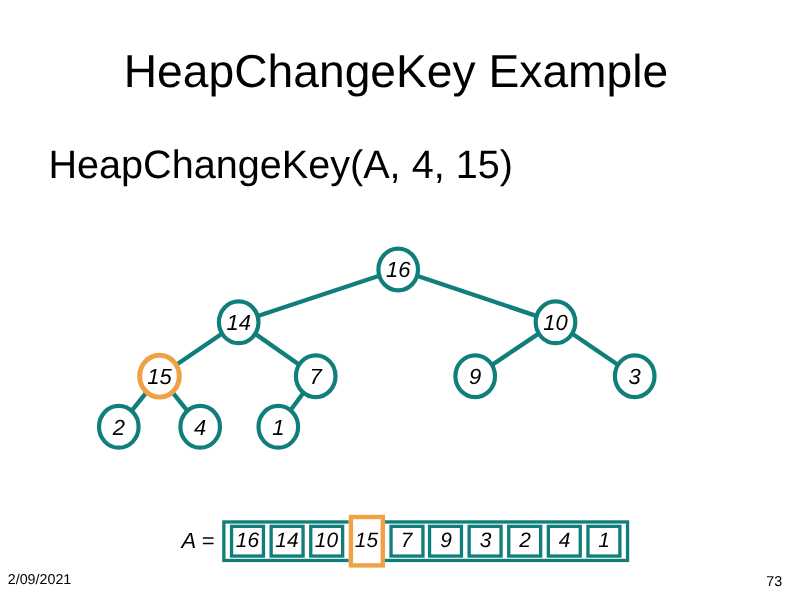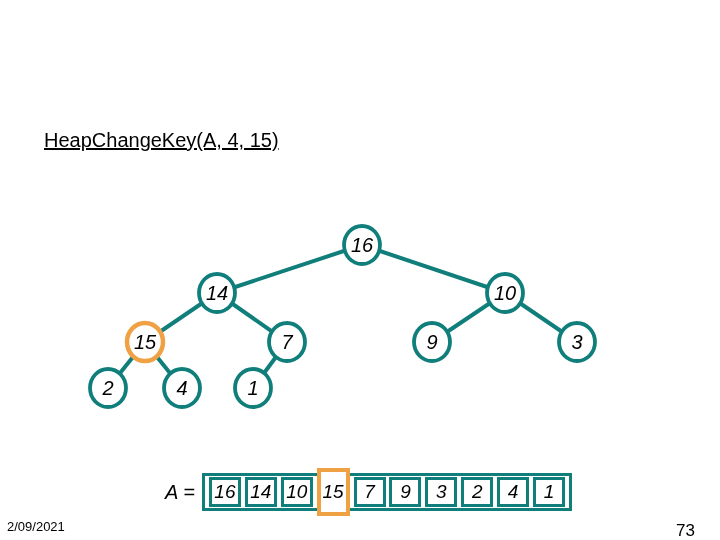--- a/index.html
+++ b/index.html
@@ -5,45 +5,46 @@
   html,body{margin:0;padding:0;background:#fff;}
   .slide{
     position:relative;width:720px;height:540px;background:#ffffff;
     font-family:"Liberation Sans", sans-serif;color:#000;overflow:hidden;
   }
   .title{
     position:absolute;top:43px;left:0;width:720px;text-align:center;
     font-size:42px;line-height:1.05;color:#000;white-space:nowrap;
   }
   .subtitle{
-    position:absolute;top:129px;left:44px;font-size:20px;color:#000;white-space:nowrap;text-decoration:underline;
+    position:absolute;top:129px;left:44px;font-size:36px;color:#000;white-space:nowrap;
   }
   .tree-svg{position:absolute;top:0;left:0;}
   .array-label{
     position:absolute;left:165px;top:472px;height:40px;line-height:40px;
     font-style:italic;font-size:20px;
   }
   .array-box{
     position:absolute;left:202px;top:473px;width:370px;height:38px;
     box-sizing:border-box;display:flex;align-items:center;
     justify-content:space-evenly;overflow:visible;
   }
   .cell{
     width:32px;height:30px;box-sizing:border-box;background:#fff;
     display:flex;align-items:center;justify-content:center;
     font-style:italic;font-size:19px;flex:0 0 auto;
   }
   .cell.hl{width:33px;height:48px;position:relative;z-index:2;}
   .footer-date{position:absolute;left:7px;top:519px;font-size:13px;}
-  .footer-page{position:absolute;right:25px;top:521px;font-size:17px;margin-left:16px;}
+  .footer-page{position:absolute;right:9px;top:521px;font-size:13px;margin-left:16px;}
 </style>
 </head>
 <body>
 
 <div class="slide">
+  <div class="title">HeapChangeKey Example</div>
   <div class="subtitle">HeapChangeKey(A, 4, 15)</div>
 
   <svg id="tree-svg" class="tree-svg" width="720" height="440">
       <line x1="362" y1="245" x2="217" y2="293" stroke="#107E7A" stroke-width="4" stroke-linecap="round"></line>
       <line x1="362" y1="245" x2="505" y2="293" stroke="#107E7A" stroke-width="4" stroke-linecap="round"></line>
       <line x1="217" y1="293" x2="145" y2="342" stroke="#107E7A" stroke-width="4" stroke-linecap="round"></line>
       <line x1="217" y1="293" x2="287" y2="342" stroke="#107E7A" stroke-width="4" stroke-linecap="round"></line>
       <line x1="505" y1="293" x2="432" y2="342" stroke="#107E7A" stroke-width="4" stroke-linecap="round"></line>
       <line x1="505" y1="293" x2="577" y2="342" stroke="#107E7A" stroke-width="4" stroke-linecap="round"></line>
       <line x1="145" y1="342" x2="108" y2="388" stroke="#107E7A" stroke-width="4" stroke-linecap="round"></line>

